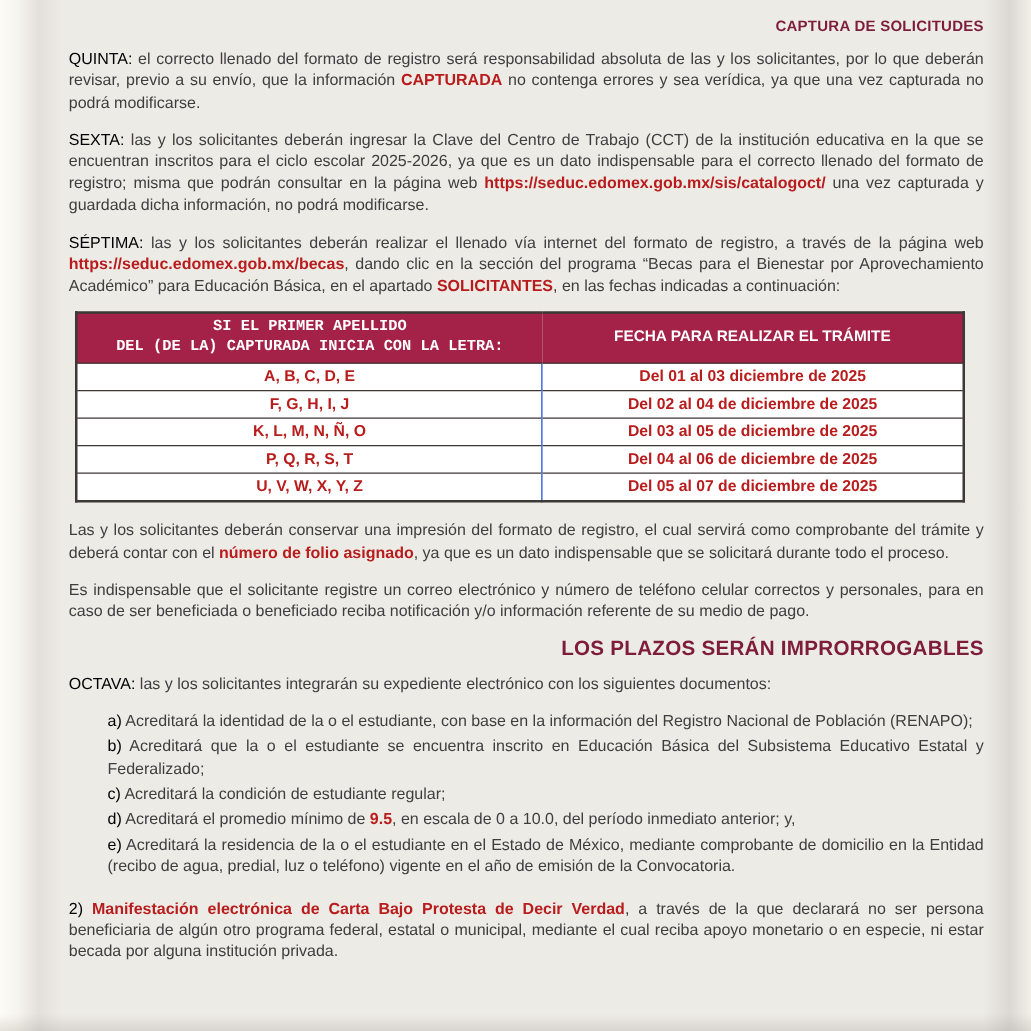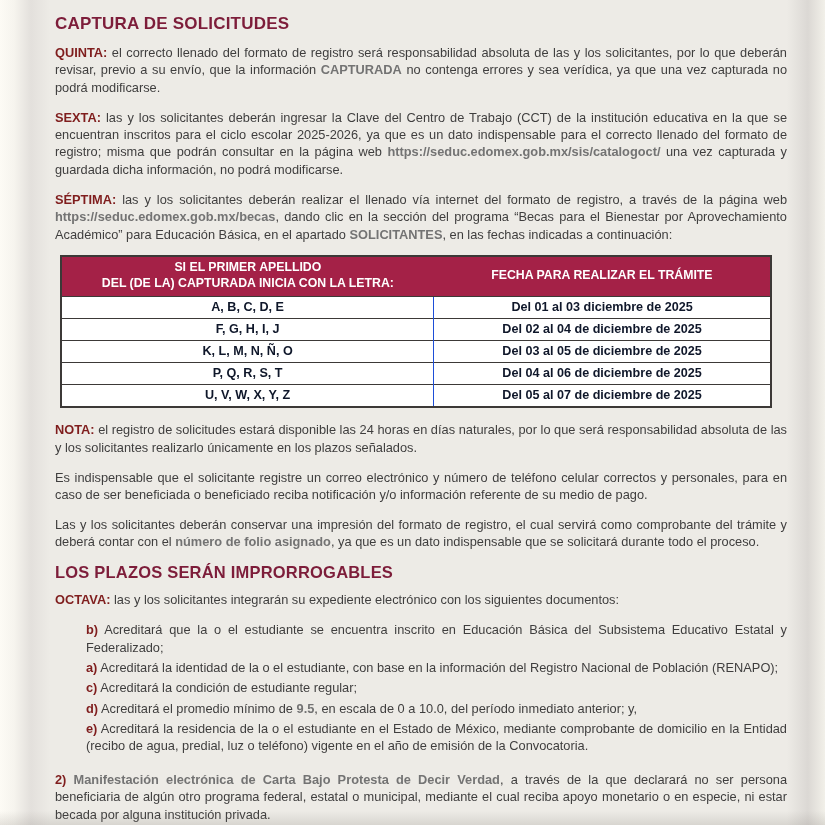--- a/index.html
+++ b/index.html
@@ -24,63 +24,63 @@
   .edge-bottom{
     position:absolute;left:0;right:0;bottom:0;height:14px;
     background:linear-gradient(180deg,rgba(120,114,108,0) 0%,rgba(120,114,108,0.18) 100%);
     pointer-events:none;
   }
   .content{
     position:absolute;left:55px;top:6px;width:732px;
   }
   .title{
     margin:8px 0 10px 0;
-    text-align:left;
+    text-align:right;
     color:#7d1d3a;
-    font-size:17px;
+    font-size:12px;
     font-weight:bold;
     letter-spacing:0.2px;
   }
   .para{
     margin:0 0 12.5px 0;
     font-size:12.8px;
     line-height:1.36;
     text-align:justify;
   }
-  .lead{color:#7f1d1d;font-weight:bold;}
-  .bold{font-weight:bold;color:#737373;}
+  .lead{color:#000000;font-weight:normal;}
+  .bold{font-weight:bold;color:#b91c1c;}
   .schedule{
     border-collapse:collapse;
     width:712px;
     margin:7px 0 13px 5px;
     border:2px solid #3c3937;
   }
   .schedule th{
     background:#a42147;
     color:#ffffff;
     font-weight:bold;
     font-size:12.3px;
     line-height:1.3;
     padding:3px 2px 4px 2px;
     text-align:center;
   }
-  .schedule th.col1{width:52.5%;}
+  .schedule th.col1{width:52.5%;font-family:Liberation Mono, monospace;}
   .schedule td{
     background:#ffffff;
     border-top:1.8px solid #3c3937;
     text-align:center;
     font-weight:bold;
     font-size:12.6px;
-    color:#0f172a;
+    color:#b91c1c;
     padding:3px 2px 4px 2px;
   }
   .schedule td.divided{border-left:1px solid #1d4ed8;}
   .subheading{
     margin:2px 0 9px 0;
-    text-align:left;
+    text-align:right;
     color:#7d1d3a;
     font-size:16.5px;
     font-weight:bold;
     letter-spacing:0.2px;
   }
   .doc-item{margin:0 0 11px 0;}
   .sub-item{margin:0 0 3px 0;padding-left:31px;}
   .sub-list{margin:8px 0 14px 0;}
   .doc2{margin-top:16px;}
 </style>
@@ -128,34 +128,33 @@
           <td>P, Q, R, S, T</td>
           <td class="divided">Del 04 al 06 de diciembre de 2025</td>
         </tr>
         <tr>
           <td>U, V, W, X, Y, Z</td>
           <td class="divided">Del 05 al 07 de diciembre de 2025</td>
         </tr>
       </tbody>
     </table>
 
-    <p class="para"><span class="lead">NOTA:</span><span> el registro de solicitudes estará disponible las 24 horas en días naturales, por lo que será responsabilidad absoluta de las y los solicitantes realizarlo únicamente en los plazos señalados.</span></p>
+
+    <p class="para"><span>Las y los solicitantes deberán conservar una impresión del formato de registro, el cual servirá como comprobante del trámite y deberá contar con el </span><span class="bold">número de folio asignado</span><span>, ya que es un dato indispensable que se solicitará durante todo el proceso.</span></p>
 
     <p class="para">Es indispensable que el solicitante registre un correo electrónico y número de teléfono celular correctos y personales, para en caso de ser beneficiada o beneficiado reciba notificación y/o información referente de su medio de pago.</p>
-
-    <p class="para"><span>Las y los solicitantes deberán conservar una impresión del formato de registro, el cual servirá como comprobante del trámite y deberá contar con el </span><span class="bold">número de folio asignado</span><span>, ya que es un dato indispensable que se solicitará durante todo el proceso.</span></p>
 
     <h2 class="subheading">LOS PLAZOS SERÁN IMPRORROGABLES</h2>
 
     <p class="para"><span class="lead">OCTAVA:</span><span> las y los solicitantes integrarán su expediente electrónico con los siguientes documentos:</span></p>
 
 
     <div class="sub-list">
+      <p class="para sub-item"><span class="lead">a)</span><span> Acreditará la identidad de la o el estudiante, con base en la información del Registro Nacional de Población (RENAPO);</span></p>
       <p class="para sub-item"><span class="lead">b)</span><span> Acreditará que la o el estudiante se encuentra inscrito en Educación Básica del Subsistema Educativo Estatal y Federalizado;</span></p>
-      <p class="para sub-item"><span class="lead">a)</span><span> Acreditará la identidad de la o el estudiante, con base en la información del Registro Nacional de Población (RENAPO);</span></p>
       <p class="para sub-item"><span class="lead">c)</span><span> Acreditará la condición de estudiante regular;</span></p>
       <p class="para sub-item"><span class="lead">d)</span><span> Acreditará el promedio mínimo de </span><span class="bold">9.5</span><span>, en escala de 0 a 10.0, del período inmediato anterior; y,</span></p>
       <p class="para sub-item"><span class="lead">e)</span><span> Acreditará la residencia de la o el estudiante en el Estado de México, mediante comprobante de domicilio en la Entidad (recibo de agua, predial, luz o teléfono) vigente en el año de emisión de la Convocatoria.</span></p>
     </div>
 
     <p class="para doc-item doc2"><span class="lead">2) </span><span class="bold">Manifestación electrónica de Carta Bajo Protesta de Decir Verdad</span><span>, a través de la que declarará no ser persona beneficiaria de algún otro programa federal, estatal o municipal, mediante el cual reciba apoyo monetario o en especie, ni estar becada por alguna institución privada.</span></p>
 
   </div>
 
   <div class="edge-bottom"></div>

